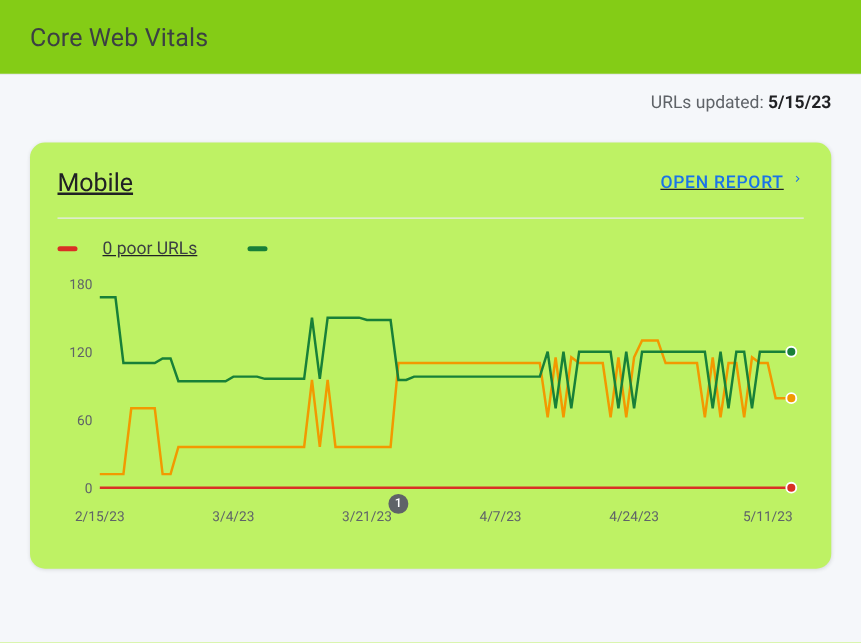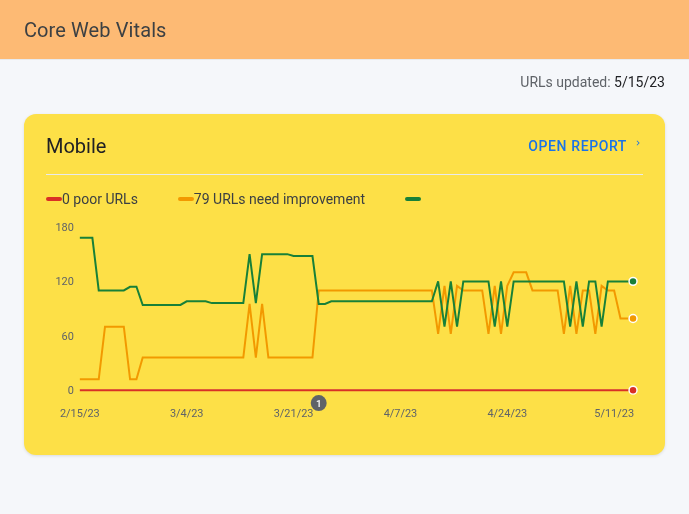--- a/index.html
+++ b/index.html
@@ -3,46 +3,47 @@
 <meta charset="utf-8">
 <style>
   * { box-sizing: border-box; margin: 0; padding: 0; }
   html, body { width: 689px; height: 514px; overflow: hidden; }
   body {
     font-family: Roboto, Arial, sans-serif;
     background: #f5f7fa;
     color: #202124;
   }
   .header {
-    background: #fdba74;
+    background: #84cc16;
     height: 60px;
     border-bottom: 1px solid #e8eaed;
     display: flex;
     align-items: center;
     padding: 0 24px;
   }
   .header h1 {
     font-size: 20px;
     font-weight: 400;
     color: #3c4043;
     letter-spacing: 0.1px;
   }
   .updated-row {
     text-align: right;
     padding: 14px 24px 0 24px;
     font-size: 14px;
     color: #5f6368;
   }
-  .updated-row .date { color: #202124; font-weight: 400; margin-top: 20px; }
+  .updated-row .date { color: #202124; font-weight: 700; margin-top: 20px; }
   .card {
     margin: 24px;
-    background: #fde047;
+    background: #bef264;
     border-radius: 12px;
     box-shadow: 0 1px 3px rgba(60,64,67,0.15);
     padding: 0;
+    text-decoration: underline;
   }
   .card-head {
     display: flex;
     justify-content: space-between;
     align-items: center;
     padding: 20px 22px 16px 22px;
   }
   .card-head .title {
     font-size: 20px;
     font-weight: 400;
@@ -63,21 +64,21 @@
     border-top: 1px solid #e8eaed;
     margin: 0 22px;
   }
   .legend {
     display: flex;
     gap: 40px;
     padding: 16px 22px 10px 22px;
     font-size: 14px;
     color: #3c4043;
   }
-  .legend .item { display: inline-flex; align-items: center; gap: 0; }
+  .legend .item { display: inline-flex; align-items: center; gap: 20px; }
   .dot { width: 16px; height: 4px; border-radius: 2px; display: inline-block; }
   .dot.poor { background: #d93025; }
   .dot.impr { background: #f29900; }
   .dot.good { background: #188038; }
   .chart-wrap {
     padding: 4px 22px 20px 22px;
   }
   .chart-svg { display: block; width: 100%; }
   .y-label { font-size: 11px; fill: #5f6368; }
   .x-label { font-size: 11px; fill: #5f6368; text-anchor: middle; }
@@ -108,24 +109,20 @@
         </svg>
     </div>
   </div>
   <hr class="card-divider">
   <div class="legend">
     <span class="item">
       <span class="dot poor"></span>
       <span>0 poor URLs</span>
     </span>
     <span class="item">
-      <span class="dot impr"></span>
-      <span>79 URLs need improvement</span>
-    </span>
-    <span class="item">
       <span class="dot good"></span>
     </span>
   </div>
   <div class="chart-wrap">
     <svg id="chart-svg" class="chart-svg" viewBox="0 0 600 215">
         <text class="y-label" x="28" y="174" text-anchor="end">0</text>
         <text class="y-label" x="28" y="119.33333333333334" text-anchor="end">60</text>
         <text class="y-label" x="28" y="64.66666666666667" text-anchor="end">120</text>
         <text class="y-label" x="28" y="10" text-anchor="end">180</text>
         <line class="axis-line" x1="34" x2="590" y1="170" y2="170"></line>

